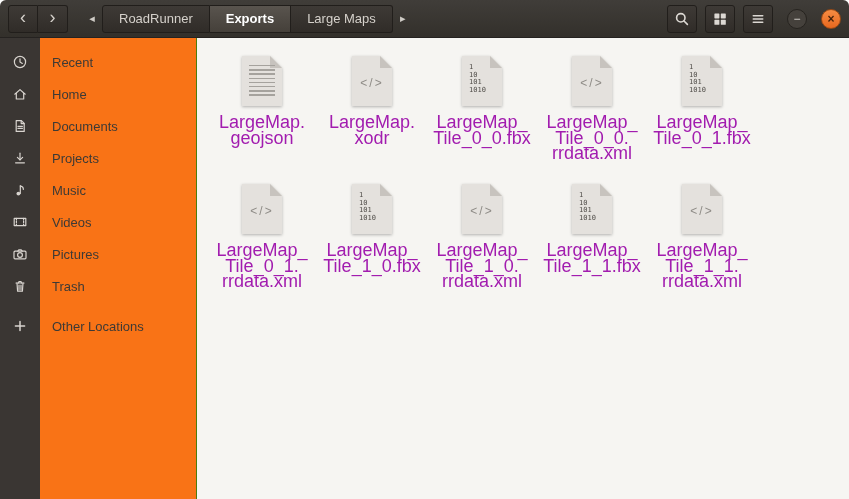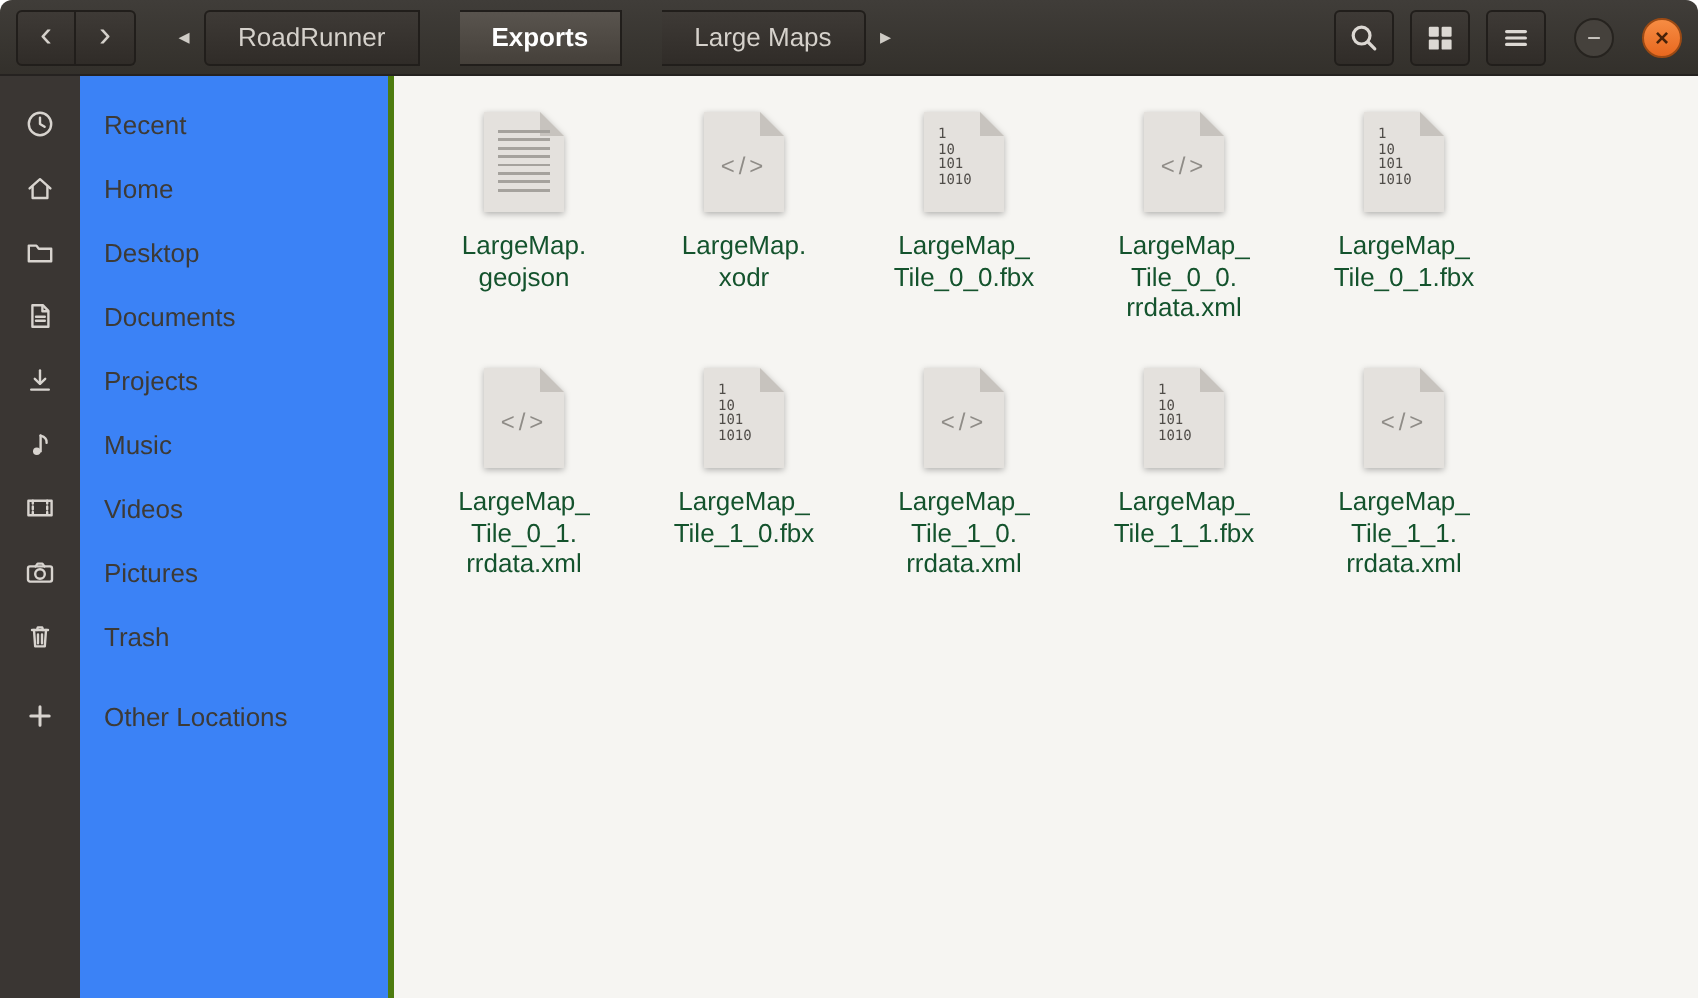--- a/index.html
+++ b/index.html
@@ -26,21 +26,21 @@
   }
   .nav-group{display:flex;margin-right:14px;}
   .nav-group .hbtn{border-radius:0;width:30px;font-size:18px;line-height:1;padding-bottom:3px;}
   .nav-group .hbtn:first-child{border-radius:3px 0 0 3px;}
   .nav-group .hbtn:last-child{border-left:0;border-radius:0 3px 3px 0;}
 
   .path-scroll{
     background:transparent;border:0;color:#cfccc6;font-size:11px;
     width:16px;padding:0;margin:0 2px;cursor:default;
   }
-  .crumbs{display:flex;height:28px;gap:20px;}
+  .crumbs{display:flex;height:28px;}
   .crumb{
     height:28px;padding:0 16px;font-size:13px;cursor:default;
     background:linear-gradient(#3e3a36,#302c28);
     border:1px solid #211e1b;border-left-width:0;
     color:#d5d1cb;display:flex;align-items:center;
     font-family:"Liberation Sans",sans-serif;
   }
   .crumb:first-child{border-left-width:1px;border-radius:3px 0 0 3px;}
   .crumb:last-child{border-radius:0 3px 3px 0;}
   .crumb.active{background:linear-gradient(#59544e,#45403a);color:#ffffff;font-weight:bold;}
@@ -57,21 +57,21 @@
   .wbtn.min{background:#45413c;border:1px solid #26231f;color:#d8d4cf;}
   .wbtn.close{background:linear-gradient(#f68c43,#e8681f);border:1px solid #9c4a14;color:#47220a;font-weight:bold;}
 
   
   .icon-strip{
     position:absolute;left:0;top:38px;bottom:0;width:40px;
     background:#3a3633;
   }
   .sidebar{
     position:absolute;left:40px;top:38px;bottom:0;width:157px;
-    background:#3b82f6;border-right:3px solid #4d7c0f;box-sizing:border-box;
+    background:#f97316;border-right:1px solid #4d7c0f;box-sizing:border-box;
   }
   .side-list{position:absolute;left:-40px;top:8px;width:197px;}
   .side-item{
     position:relative;height:32px;display:flex;align-items:center;
     padding-left:52px;box-sizing:border-box;cursor:default;
   }
   .side-item.gap{margin-top:8px;}
   .side-item .sicon{
     position:absolute;left:12px;top:50%;transform:translateY(-50%);
     width:16px;height:16px;
@@ -94,21 +94,21 @@
   .lines-art{display:none;position:absolute;left:7px;right:7px;top:9px;bottom:9px;
     background:repeating-linear-gradient(#a5a29d 0 1.4px,transparent 1.4px 4.2px);}
   .fileicon[data-icon="text"] .lines-art{display:block;}
   .glyph{position:absolute;inset:0;display:flex;align-items:center;justify-content:center;color:#8f8c87;}
   .fileicon[data-icon="code"] .glyph{font-size:12px;letter-spacing:2px;padding-top:4px;}
   .fileicon[data-icon="binary"] .glyph{
     white-space:pre-line;font-family:"DejaVu Sans Mono",monospace;
     font-size:7px;line-height:7.5px;color:#504d49;
     align-items:flex-start;justify-content:flex-start;padding:8px 0 0 7px;
   }
-  .flabel{text-align:center;font-size:13px;line-height:15.5px;color:#14532d;word-break:break-all;}
+  .flabel{text-align:center;font-size:18px;line-height:15.5px;color:#a21caf;word-break:break-all;}
   .flabel span{display:block;}
 </style>
 </head>
 <body>
 
 <div class="app">
 
   <header class="headerbar">
     <div class="nav-group">
       <button class="hbtn">
@@ -184,28 +184,20 @@
       <div class="side-item">
         <span class="sicon">
           <svg width="16" height="16" viewBox="0 0 16 16">
               <path d="M2.8 8.2 8 3.6l5.2 4.6"></path>
               <path d="M4.3 7.4V13h7.4V7.4"></path>
             </svg>
         </span>
         <span class="slabel">Home</span>
       </div>
 
-      <div class="side-item">
-        <span class="sicon">
-          <svg width="16" height="16" viewBox="0 0 16 16">
-              <path d="M2.4 12.6V4.8h3.8l1.2 1.6h6.2v6.2z"></path>
-            </svg>
-        </span>
-        <span class="slabel">Desktop</span>
-      </div>
 
       <div class="side-item">
         <span class="sicon">
           <svg width="16" height="16" viewBox="0 0 16 16">
               <path d="M4.2 2.6h5.2l2.8 2.8v8H4.2z"></path>
               <path d="M9.2 2.8v2.8h2.8"></path>
               <path d="M6 8.4h4.4M6 10.4h4.4"></path>
             </svg>
         </span>
         <span class="slabel">Documents</span>

